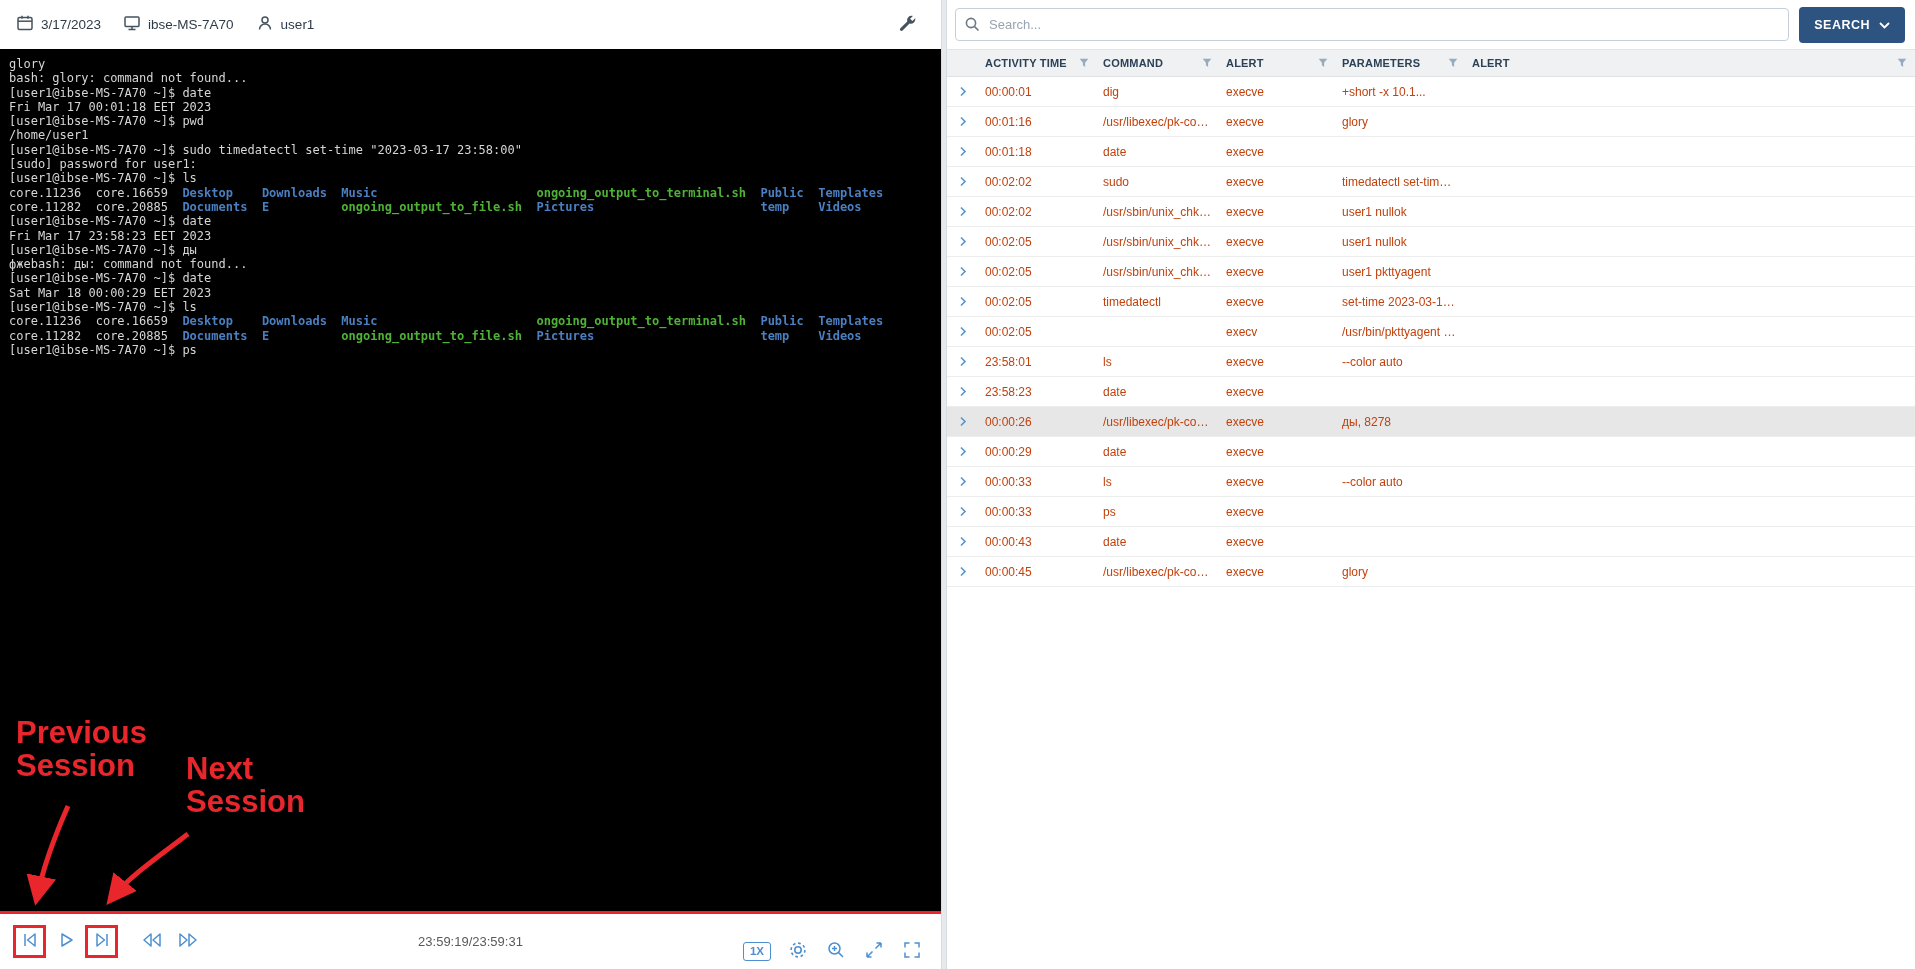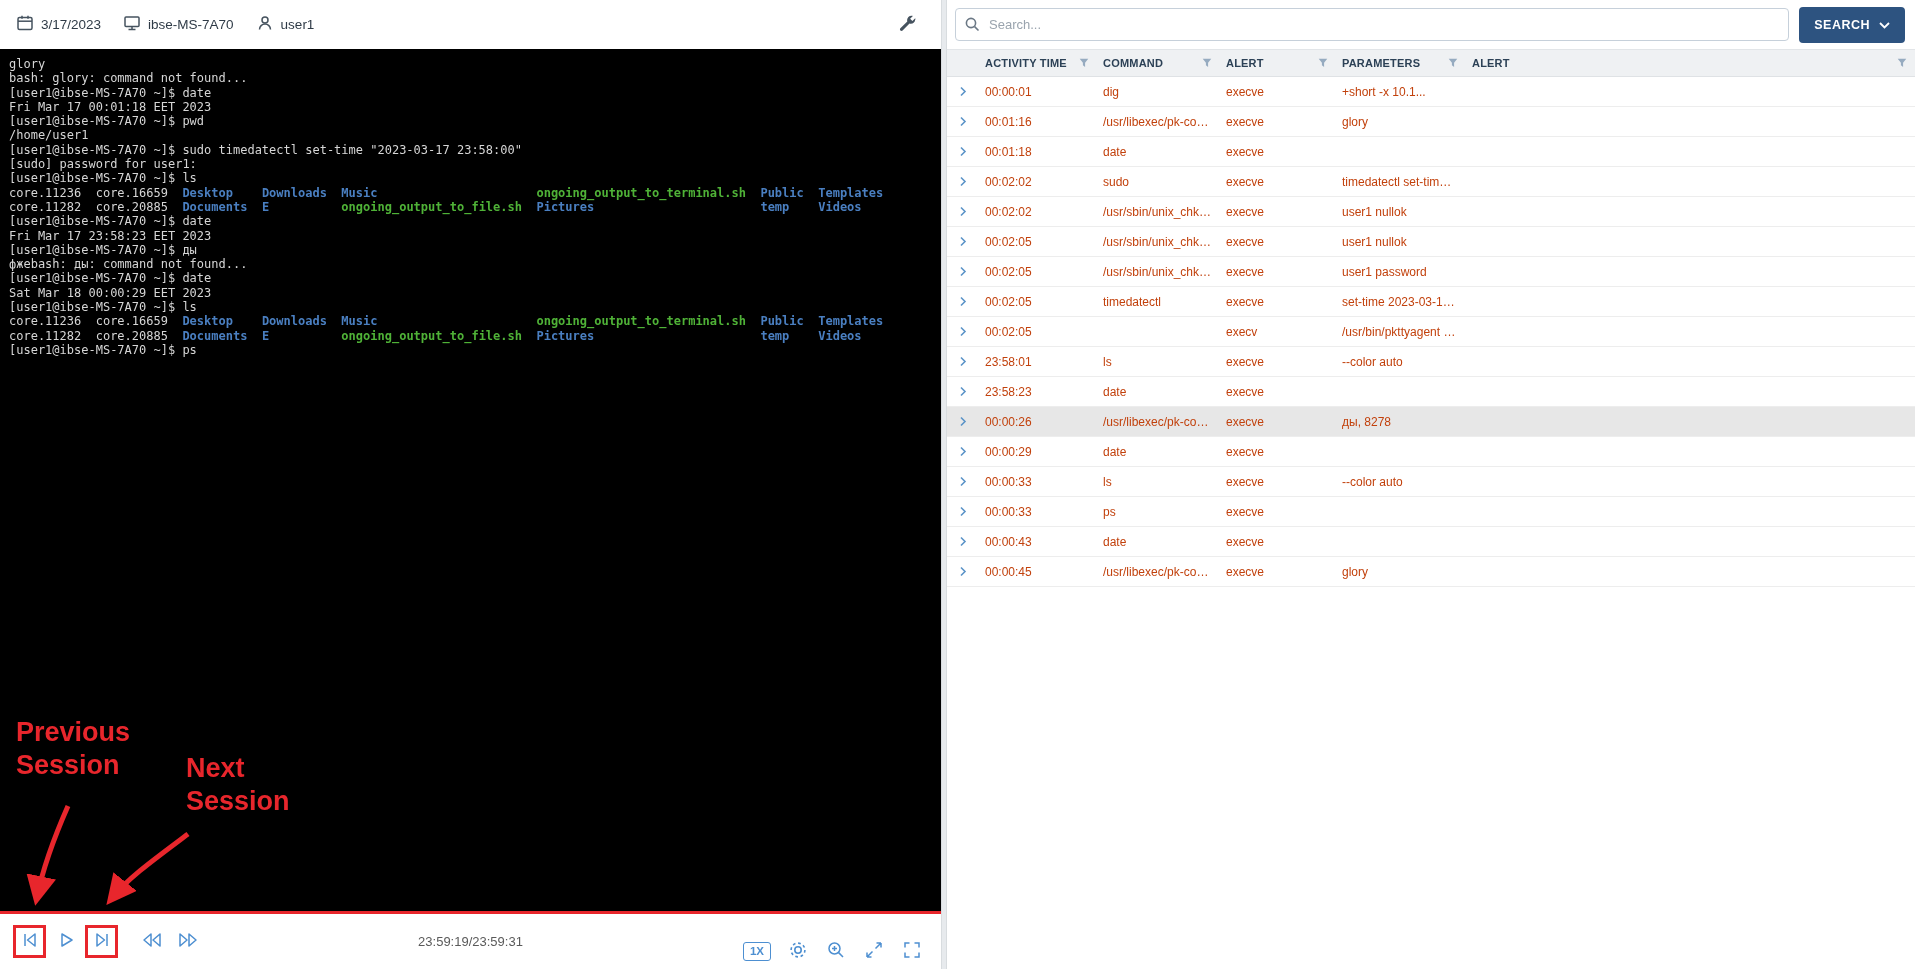--- a/index.html
+++ b/index.html
@@ -27,21 +27,21 @@
   .pbtn.highlight{box-shadow:0 0 0 3px var(--alert-red,#e8262c);}
   .pbtn.group-gap{margin-left:14px;}
   .timestamp{position:absolute;left:0;width:941px;text-align:center;color:#5a5a5a;font-size:13px;pointer-events:none;}
   .right-cluster{margin-left:auto;display:flex;align-items:center;gap:16px;color:var(--icon-blue,#4d8fd1);margin-top:20px;}
   .speed-box{border:1px solid var(--icon-blue,#4d8fd1);color:var(--icon-blue,#4d8fd1);border-radius:3px;
              font-size:11.5px;font-weight:bold;padding:3px 6px;background:none;cursor:pointer;line-height:1;}
   .icon-btn{background:none;border:none;padding:0;cursor:pointer;display:flex;color:var(--icon-blue,#4d8fd1);}
 
   
   .annotation-layer{position:absolute;left:0;top:0;width:941px;height:969px;pointer-events:none;z-index:10;}
-  .ann-text{position:absolute;color:var(--alert-red,#e8262c);font-weight:bold;font-size:27px;line-height:33px;}
+  .ann-text{position:absolute;color:var(--alert-red,#e8262c);font-weight:bold;font-size:31px;line-height:33px;}
   .ann-prev{left:16px;top:716px;}
   .ann-next{left:186px;top:752px;}
   .arrows{position:absolute;left:0;top:0;}
 
   
   .divider{width:6px;background:#e7eaed;border-left:1px solid #d8dcdf;border-right:1px solid #d8dcdf;}
 
   
   .right-pane{flex:1;display:flex;flex-direction:column;background:#fff;min-width:0;}
   .search-row{height:49px;display:flex;align-items:center;padding:8px 10px 8px 8px;gap:10px;border-radius:24px;}
@@ -369,21 +369,21 @@
           </div>
           <div class="trow">
             <div class="cell expander">
               <svg width="9" height="11" viewBox="0 0 9 11" fill="none" stroke="#5b94c8" stroke-width="1.6">
                 <path d="M2 1.5l4 4-4 4"></path>
               </svg>
             </div>
             <div class="cell">00:02:05</div>
             <div class="cell">/usr/sbin/unix_chkpwd</div>
             <div class="cell">execve</div>
-            <div class="cell">user1 password</div>
+            <div class="cell">user1 pkttyagent</div>
             <div class="cell"></div>
           </div>
           <div class="trow">
             <div class="cell expander">
               <svg width="9" height="11" viewBox="0 0 9 11" fill="none" stroke="#5b94c8" stroke-width="1.6">
                 <path d="M2 1.5l4 4-4 4"></path>
               </svg>
             </div>
             <div class="cell">00:02:05</div>
             <div class="cell">timedatectl</div>

